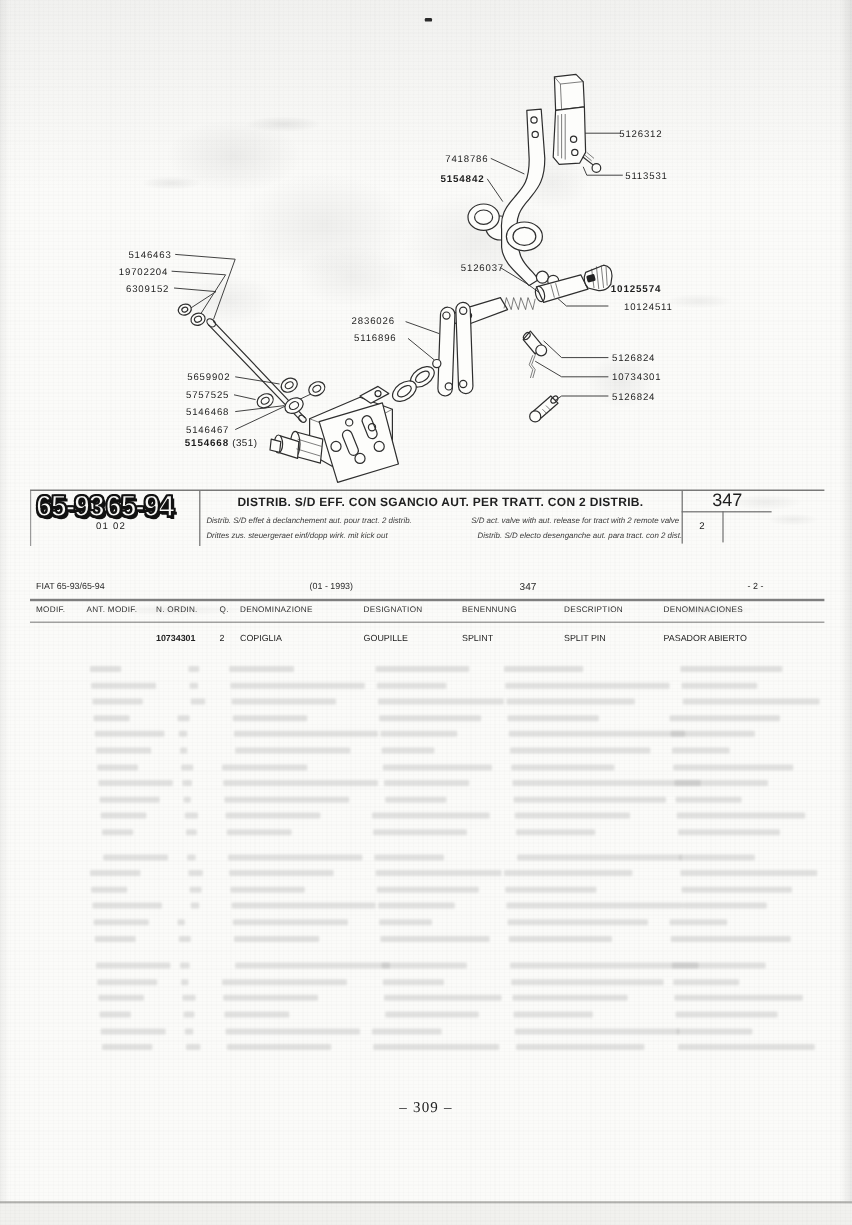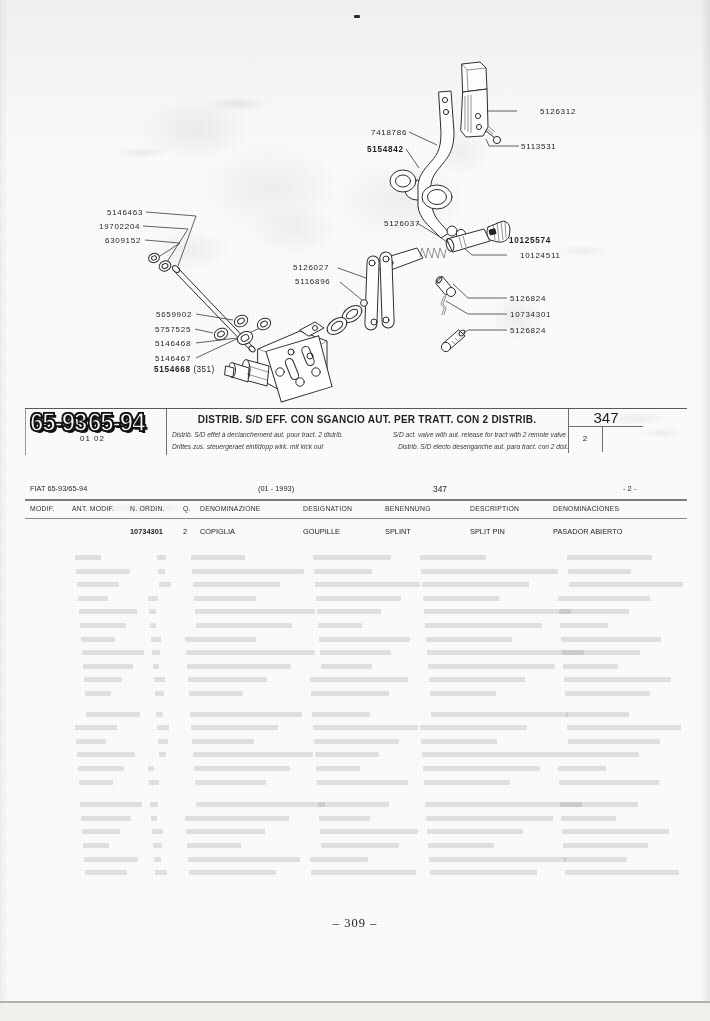--- a/index.html
+++ b/index.html
@@ -218,31 +218,31 @@
       <path class="sw" d="M247,360 L269,366 L267,386 L245,380 Z"></path>
       <ellipse class="sw" cx="246" cy="370" rx="4" ry="10.5"></ellipse>
       <path class="sw" d="M233,363 L249,368 L248,382 L232,377 Z"></path>
       <ellipse class="sw" cx="232" cy="370" rx="3.5" ry="7.5"></ellipse>
       <path class="sw" d="M226,366 L234,368 L233,377 L225,375 Z"></path>
       <path class="thin" d="M248,366 L268,372 M247,374 L267,380"></path>
     </g>
   </svg>
 
   <div class="labels">
-      <span class="plabel" style="left: 540px; top: 107px;">5126312</span>
+      <span class="plabel" style="left: 516px; top: 107px;">5126312</span>
       <span class="plabel" style="left: 521px; top: 142px;">5113531</span>
       <span class="plabel" style="left: 371px; top: 128px;">7418786</span>
       <span class="plabel b" style="left: 367px; top: 145px;">5154842</span>
       <span class="plabel" style="left: 384px; top: 219px; text-align: right;">5126037</span>
       <span class="plabel b" style="left: 509px; top: 236px;">10125574</span>
       <span class="plabel" style="left: 520px; top: 251px;">10124511</span>
       <span class="plabel" style="left: 107px; top: 208px;">5146463</span>
       <span class="plabel" style="left: 99px; top: 222px;">19702204</span>
       <span class="plabel" style="left: 105px; top: 236px;">6309152</span>
-      <span class="plabel" style="left: 293px; top: 263px;">5126027</span>
+      <span class="plabel" style="left: 293px; top: 263px;">2836026</span>
       <span class="plabel" style="left: 295px; top: 277px;">5116896</span>
       <span class="plabel" style="left: 510px; top: 294px;">5126824</span>
       <span class="plabel" style="left: 510px; top: 310px;">10734301</span>
       <span class="plabel" style="left: 510px; top: 326px;">5126824</span>
       <span class="plabel" style="left: 156px; top: 310px;">5659902</span>
       <span class="plabel" style="left: 155px; top: 325px;">5757525</span>
       <span class="plabel" style="left: 155px; top: 339px;">5146468</span>
       <span class="plabel" style="left: 155px; top: 354px;">5146467</span>
       <span class="plabel b" style="left: 154px; top: 365px;">5154668<span class="sfx"> (351)</span></span>
     </div>

